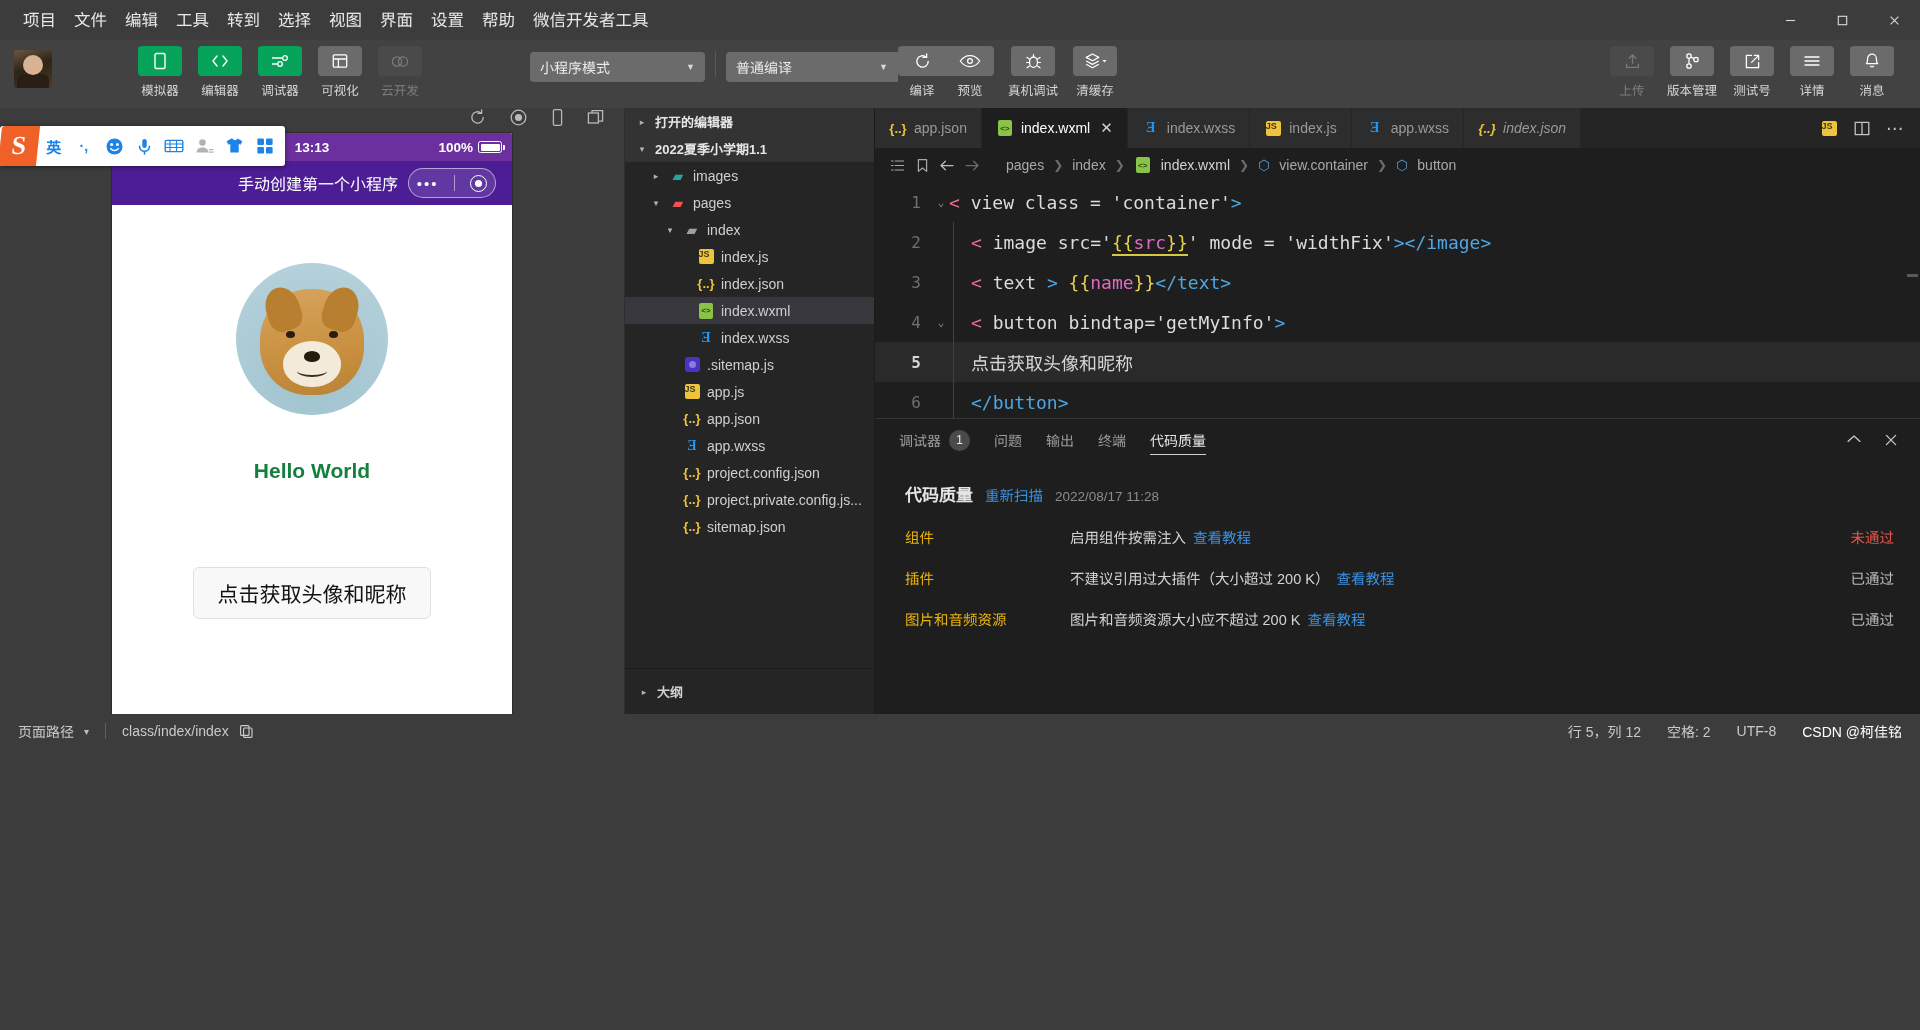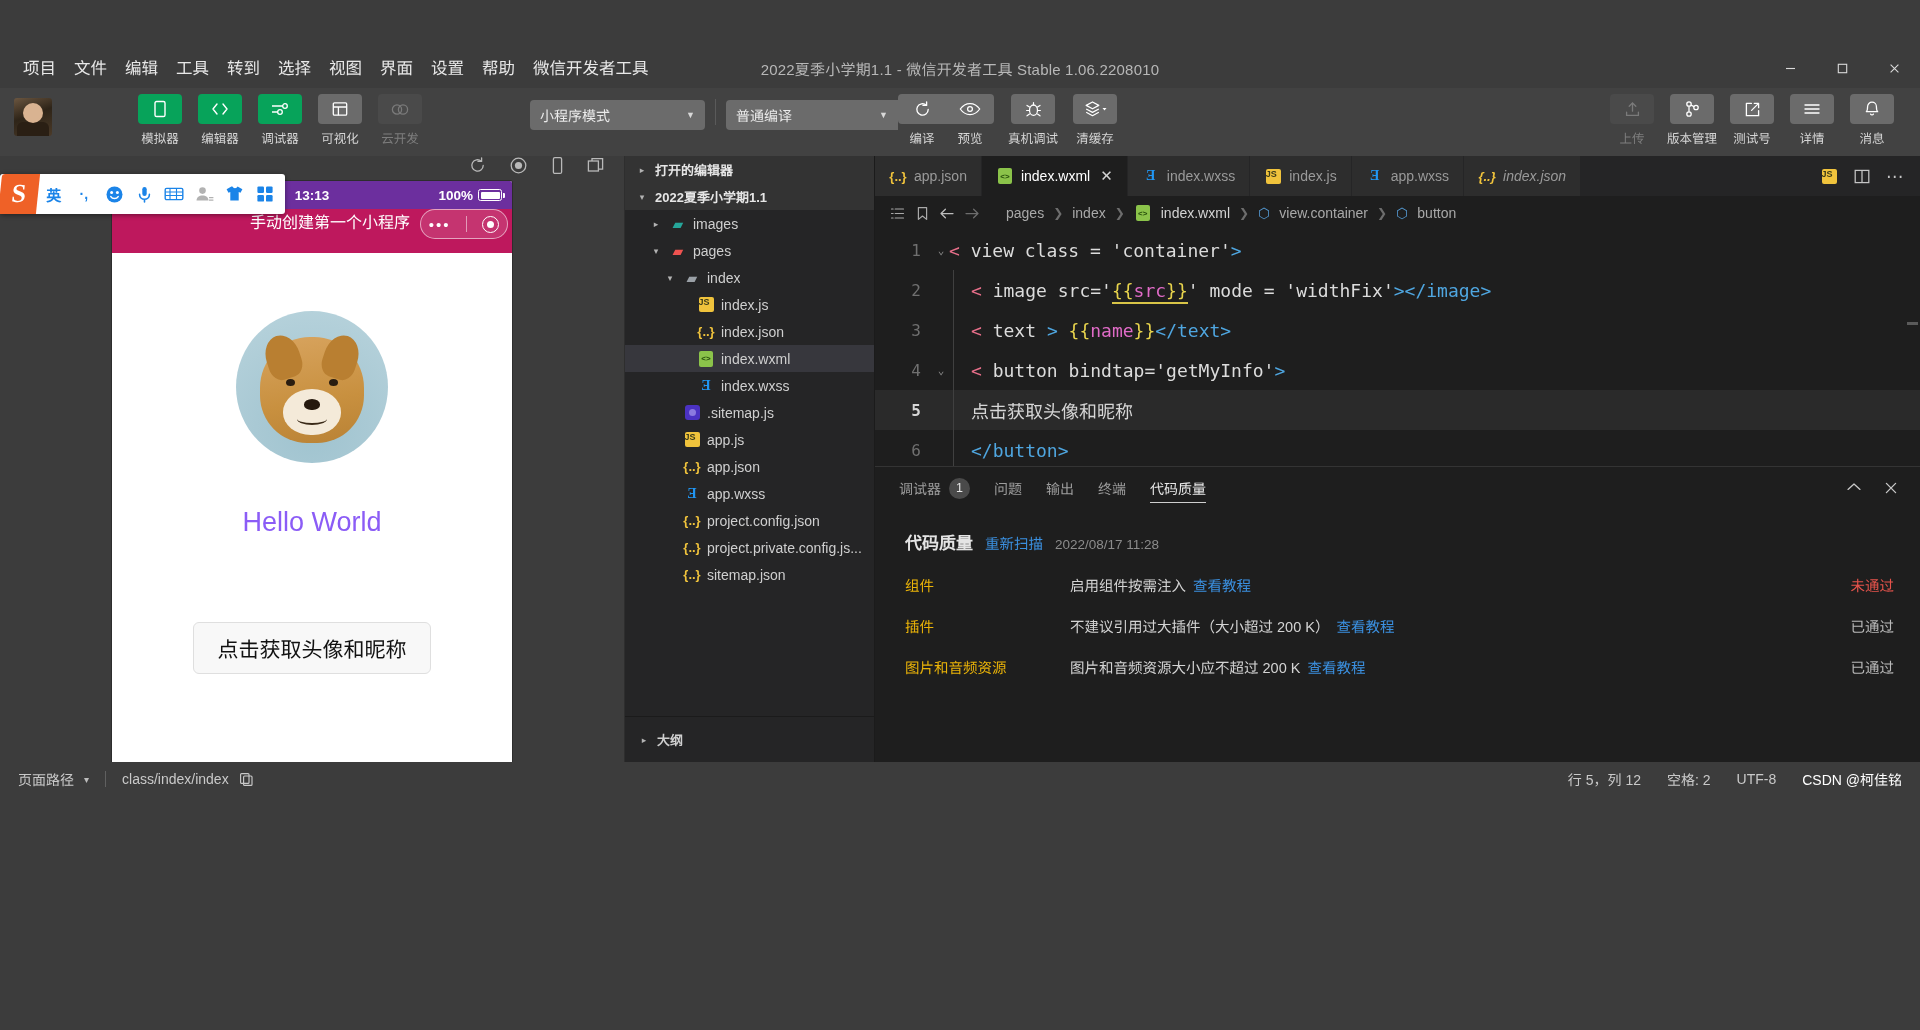--- a/index.html
+++ b/index.html
@@ -4,21 +4,21 @@
 <title>WeChat DevTools</title>
 <style>
   * { box-sizing: border-box; margin: 0; padding: 0; }
   html, body {
     width: 1920px; height: 1030px;
     overflow: hidden;
     background: #3c3c3c;
     font-family: "Liberation Sans", "DejaVu Sans", sans-serif;
     -webkit-font-smoothing: antialiased;
   }
-  #app { position: relative; width: 1920px; height: 748px; display: flex; flex-direction: column; margin-top: 48px; }
+  #app { position: relative; width: 1920px; height: 748px; display: flex; flex-direction: column; }
 
   
   .titlebar {
     height: 40px; background: #3c3c3c; display: flex; align-items: center;
     flex: 0 0 40px; position: relative; color: #e3e3e3;
   }
   .menubar { display: flex; align-items: center; padding-left: 14px; gap: 0; }
   .menu-item {
     font-size: 16.5px; color: #e8e8e8; padding: 5px 9px; line-height: 1;
     white-space: nowrap; cursor: default;
@@ -120,22 +120,22 @@
     font-size: 13.5px; padding: 0 10px; position: relative;
   }
   .ps-left { display: flex; align-items: center; gap: 5px; font-weight: 600; letter-spacing:.2px;}
   .dots { letter-spacing: 1px; font-size: 11px; }
   .ps-time { position: absolute; left: 0; right: 0; text-align: center; font-weight: 600; }
   .ps-right { margin-left: auto; display: flex; align-items: center; gap: 5px; font-weight:600;}
   .batt { width: 24px; height: 12px; border: 1.6px solid #fff; border-radius: 2.5px; position: relative; }
   .batt::after { content:""; position:absolute; right:-4px; top:3px; width:2.5px; height:5px; background:#fff; border-radius:0 1px 1px 0;}
   .batt i { position:absolute; left:1.5px; top:1.5px; bottom:1.5px; right:1.5px; background:#fff; border-radius:1px; display:block;}
   .phone-nav {
-    height: 44px; background: #be185d; color: #fff; display: flex; align-items: flex-start;
-    justify-content: flex-end; padding-right: 4px; gap: 10px; font-size: 16px;
+    height: 44px; background: #4c1d95; color: #fff; display: flex; align-items: center;
+    justify-content: flex-end; padding-right: 16px; gap: 10px; font-size: 16px;
   }
   .capsule {
     width: 88px; height: 30px; border: 1px solid rgba(255,255,255,.55); border-radius: 16px;
     display: flex; align-items: center; justify-content: space-around; background: rgba(255,255,255,.12);
   }
   .cap-dots { letter-spacing: 2px; font-size: 15px; line-height: 1; }
   .cap-div { width: 1px; height: 16px; background: rgba(255,255,255,.5); }
   .cap-circ { width: 17px; height: 17px; border: 1.8px solid #fff; border-radius: 50%; display:flex; align-items:center; justify-content:center;}
   .cap-circ i { width: 7px; height: 7px; background: #fff; border-radius: 50%; display:block;}
   .phone-body { flex: 1 1 auto; background: #fff; display: flex; flex-direction: column; align-items: center; }
@@ -150,21 +150,21 @@
     background: linear-gradient(170deg,#d8a45f 0%,#c8903f 60%,#b98235 100%);
   }
   .dog .ear { position:absolute; width:34px; height:44px; background:#b97f31; border-radius:60% 60% 40% 40%; top:-2px;}
   .dog .ear.l { left:6px; transform: rotate(-18deg);}
   .dog .ear.r { right:6px; transform: rotate(18deg);}
   .dog .muzz { position:absolute; left:50%; transform:translateX(-50%); top:52px; width:58px; height:46px; background:#f4ead9; border-radius:50% 50% 48% 48%;}
   .dog .eye { position:absolute; top:42px; width:9px; height:7px; background:#2a1d10; border-radius:50%;}
   .dog .eye.l { left:26px;} .dog .eye.r { right:26px;}
   .dog .nose { position:absolute; left:50%; transform:translateX(-50%); top:62px; width:16px; height:11px; background:#26190e; border-radius:50% 50% 45% 45%;}
   .dog .mouth{ position:absolute; left:50%; transform:translateX(-50%); top:76px; width:30px; height:12px; border-bottom:2.5px solid #3a2a18; border-radius:0 0 50% 50%;}
-  .hello { font-size: 27px; color: #8b5cf6; margin-top: 44px; font-weight: 400; }
+  .hello { font-size: 21px; color: #15803d; margin-top: 44px; font-weight: 700; }
   .wx-button {
     margin-top: 84px; width: 238px; height: 52px; background: #f8f8f8;
     border: 1px solid #dfdfdf; border-radius: 6px; display: flex;
     align-items: center; justify-content: center; font-size: 21px; color: #111;
   }
 
   
   .exp-col {
     width: 250px; flex: 0 0 250px; background: #252526; display: flex; flex-direction: column;
     border-right: 1px solid #1b1b1b; color: #cfcfcf;
@@ -295,21 +295,20 @@
       <div class="menu-item">编辑</div>
       <div class="menu-item">工具</div>
       <div class="menu-item">转到</div>
       <div class="menu-item">选择</div>
       <div class="menu-item">视图</div>
       <div class="menu-item">界面</div>
       <div class="menu-item">设置</div>
       <div class="menu-item">帮助</div>
       <div class="menu-item">微信开发者工具</div>
     </div>
-    <div class="win-title">2022夏季小学期1.1  -  微信开发者工具 Stable 1.06.2208010</div>
     <div class="win-ctrl">
       <div class="win-btn">
         <svg width="13" height="13" viewBox="0 0 13 13">
             <path d="M2 6.5h9" stroke="#dadada" stroke-width="1.1"></path>
           </svg>
       </div>
       <div class="win-btn">
         <svg width="13" height="13" viewBox="0 0 13 13">
             <rect x="2.3" y="2.3" width="8.4" height="8.4" fill="none" stroke="#dadada" stroke-width="1.1"></rect>
           </svg>

